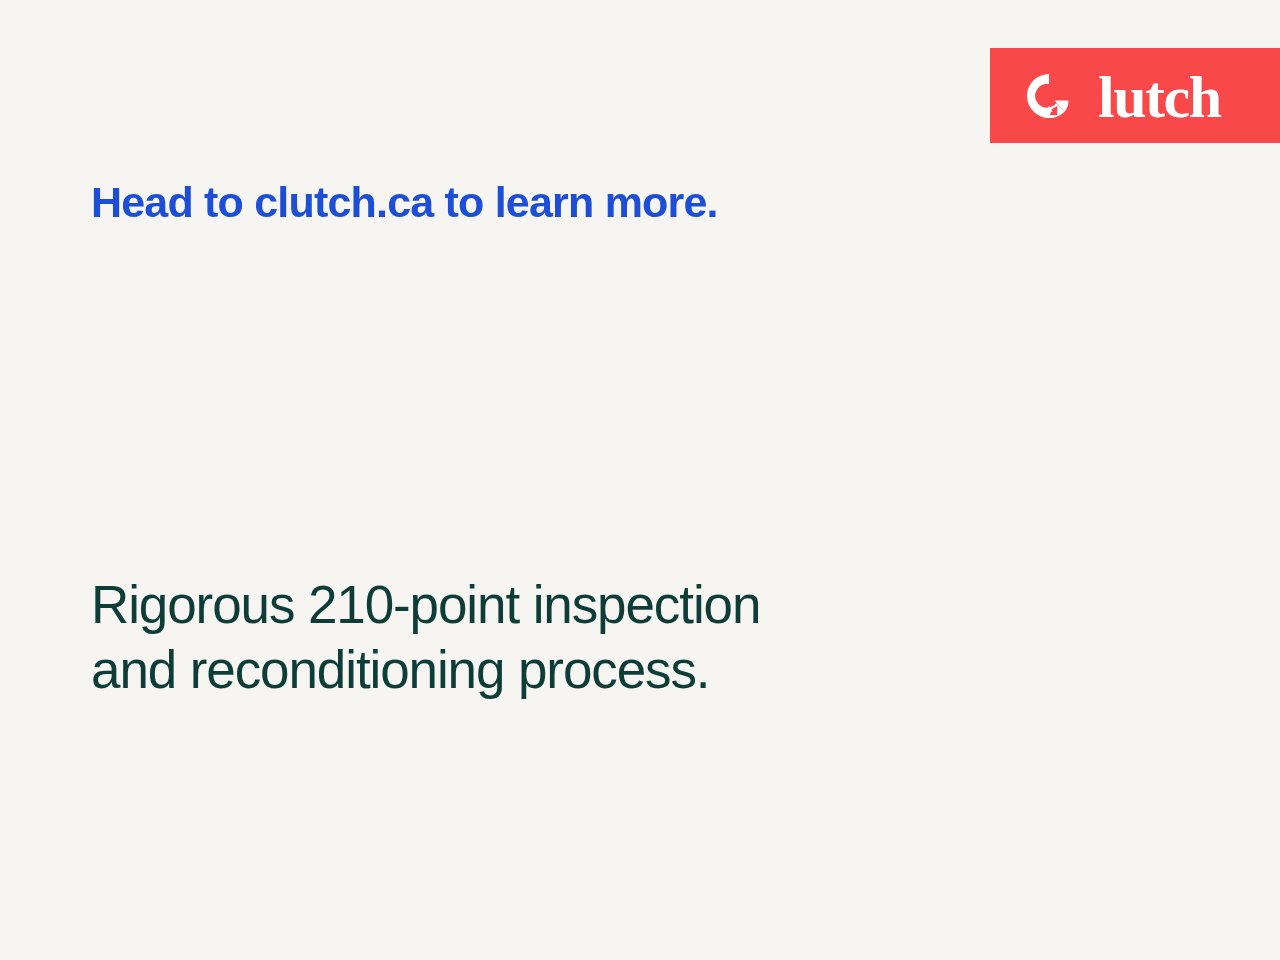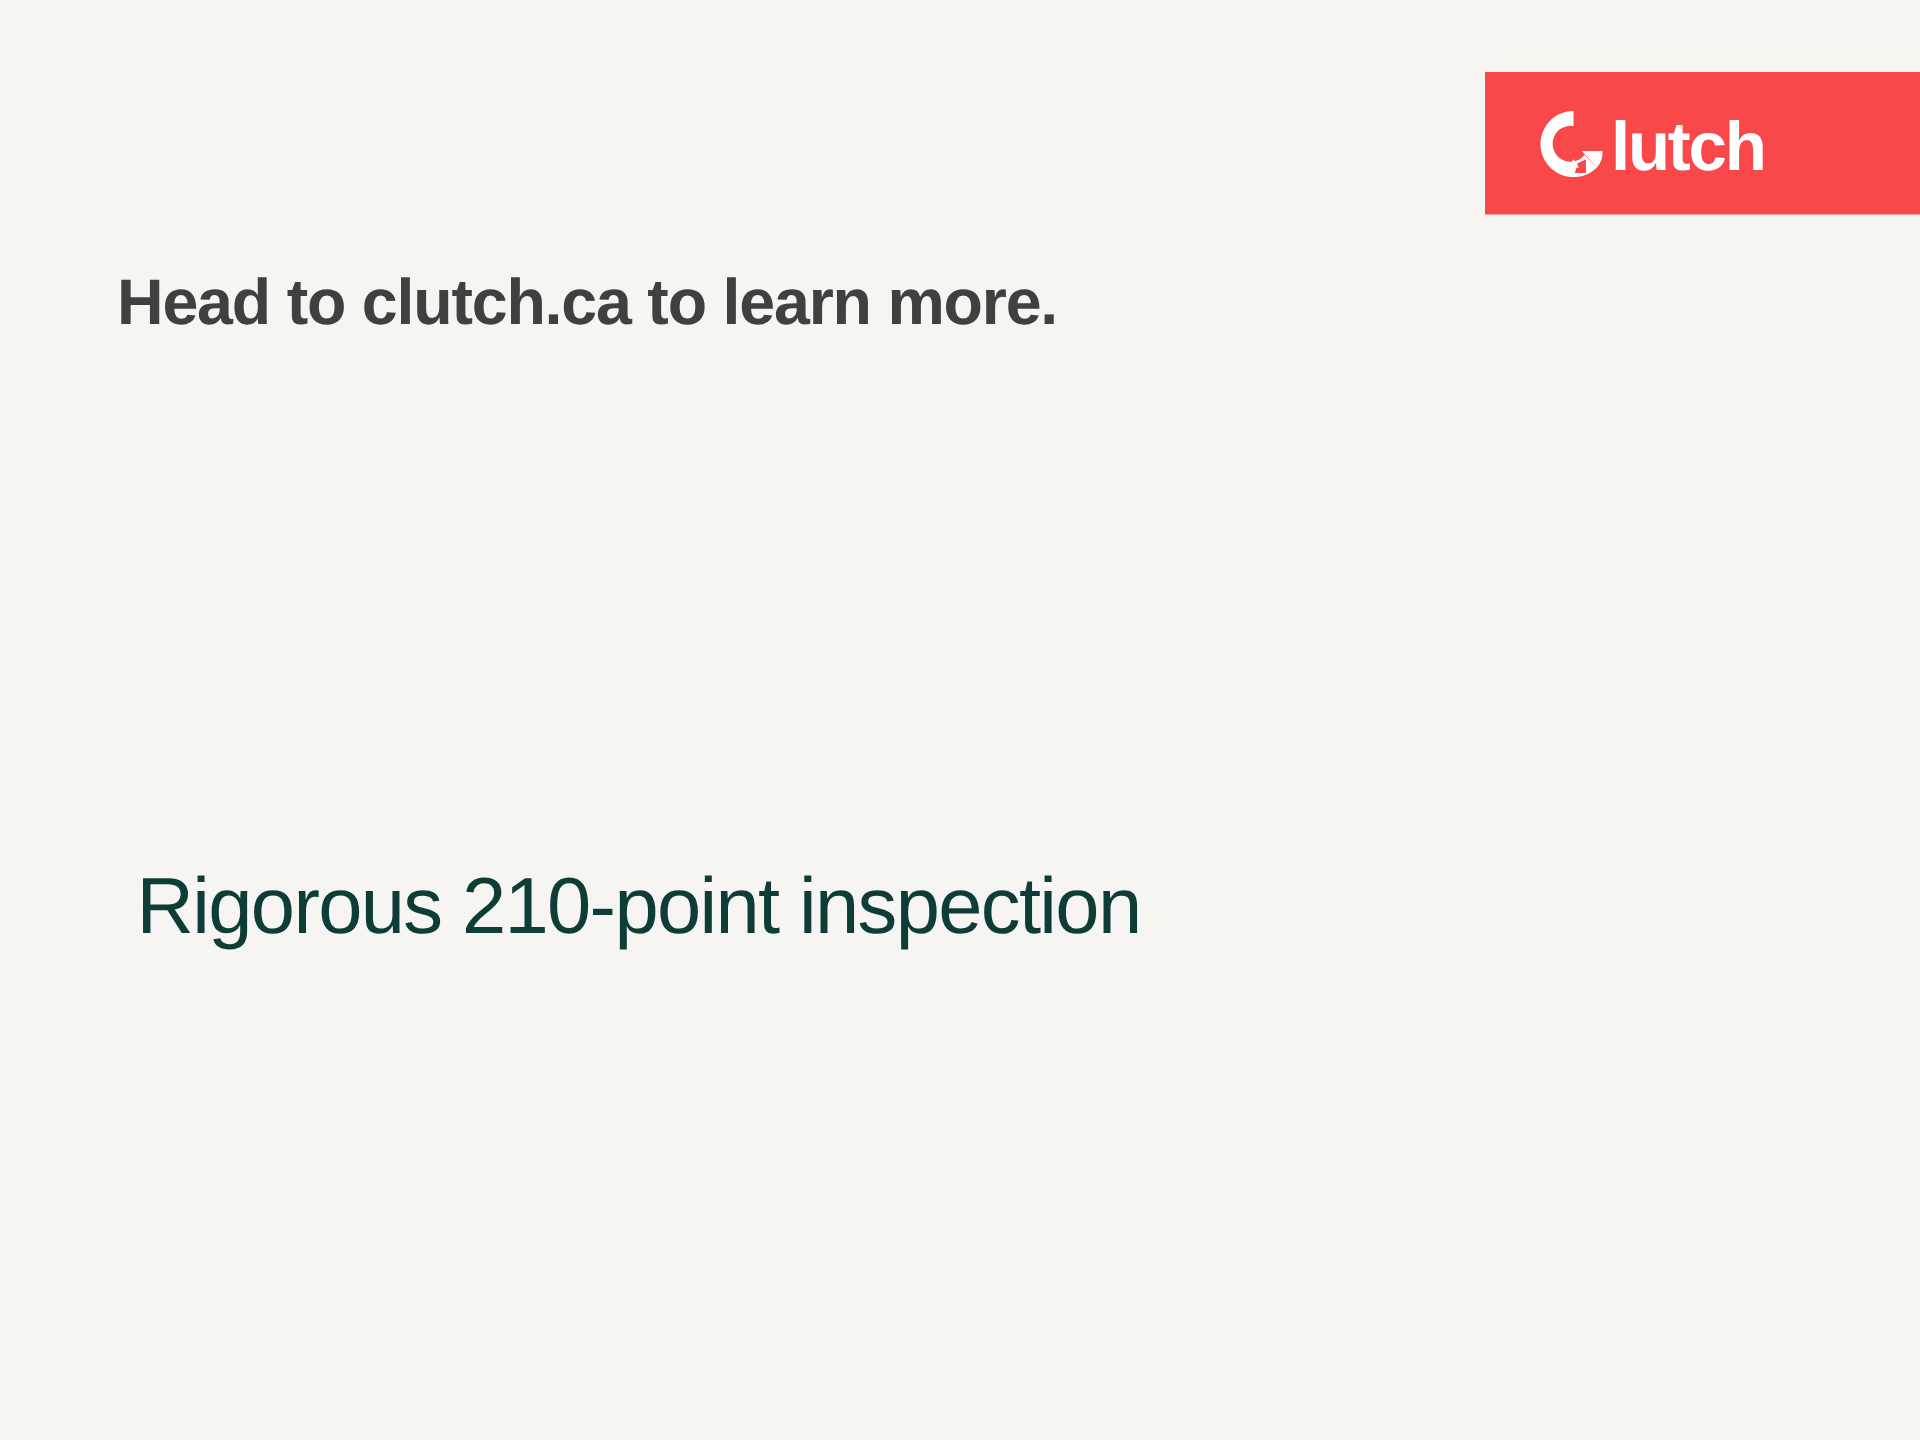--- a/index.html
+++ b/index.html
@@ -44,39 +44,40 @@
 
   #clutch-c-icon {
     display: block;
     width: 46px;
     height: 46px;
     margin-right: 2px;
     flex: none;
   }
 
   #brand-text {
-    font-family: Liberation Sans, sans-serif;
-    font-size: 46px;
+    font-family: Liberation Serif, serif;
+    font-size: 60px;
     font-weight: 700;
     letter-spacing: -1.5px;
     color: #ffffff;
     line-height: 1;
     position: relative;
     top: 1px;
+    margin-left: 24px;
   }
 
   
   #eyebrow-line {
     position: absolute;
-    left: 78px;
+    left: 91px;
     top: 178px;
     font-size: 43px;
     font-weight: 700;
     letter-spacing: -0.8px;
-    color: #404040;
+    color: #1d4ed8;
     line-height: 1.15;
     white-space: nowrap;
   }
 
   #headline {
     position: absolute;
     left: 91px;
     top: 432px;
     font-size: 72px;
     font-weight: 700;
@@ -122,15 +123,16 @@
       </svg>
       <span id="brand-text">lutch</span>
     </div>
   </div>
 
   <div id="eyebrow-line">Head to clutch.ca to learn more.</div>
 
 
   <div id="subhead">
     <span class="sub-line">Rigorous 210-point inspection</span>
+    <span class="sub-line">and reconditioning process.</span>
   </div>
 
 </div>
 
 </body></html>

